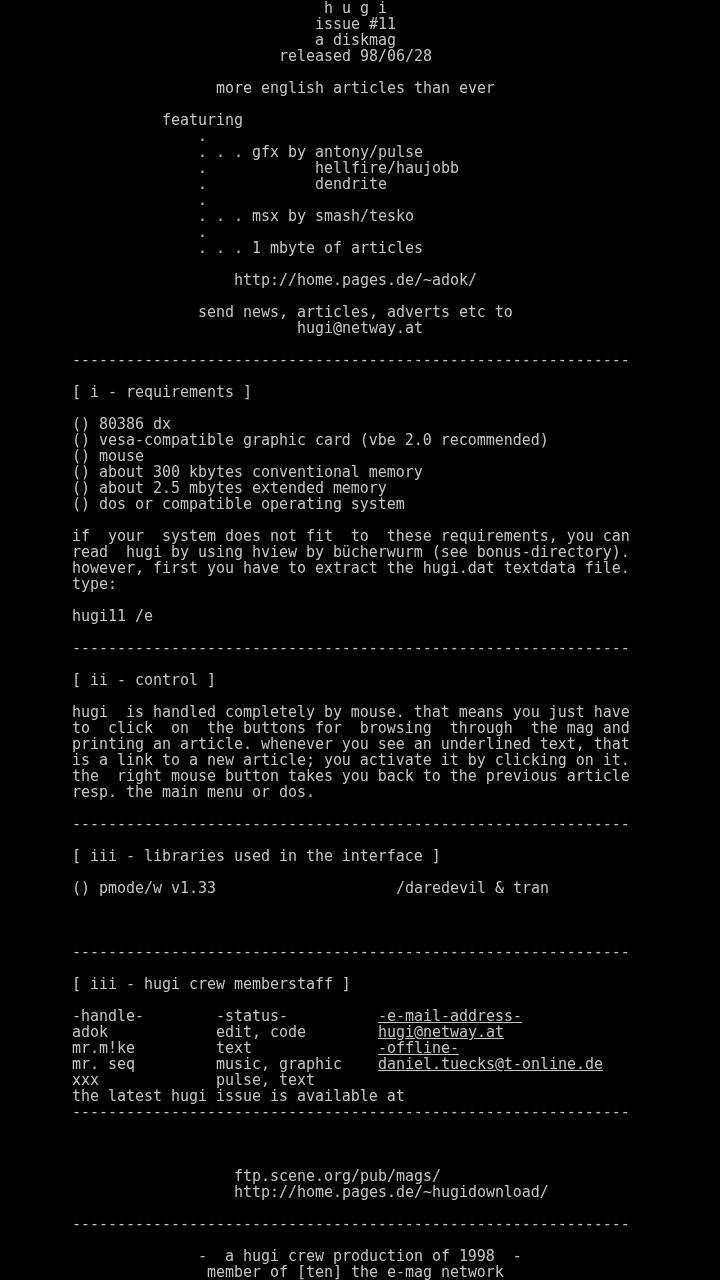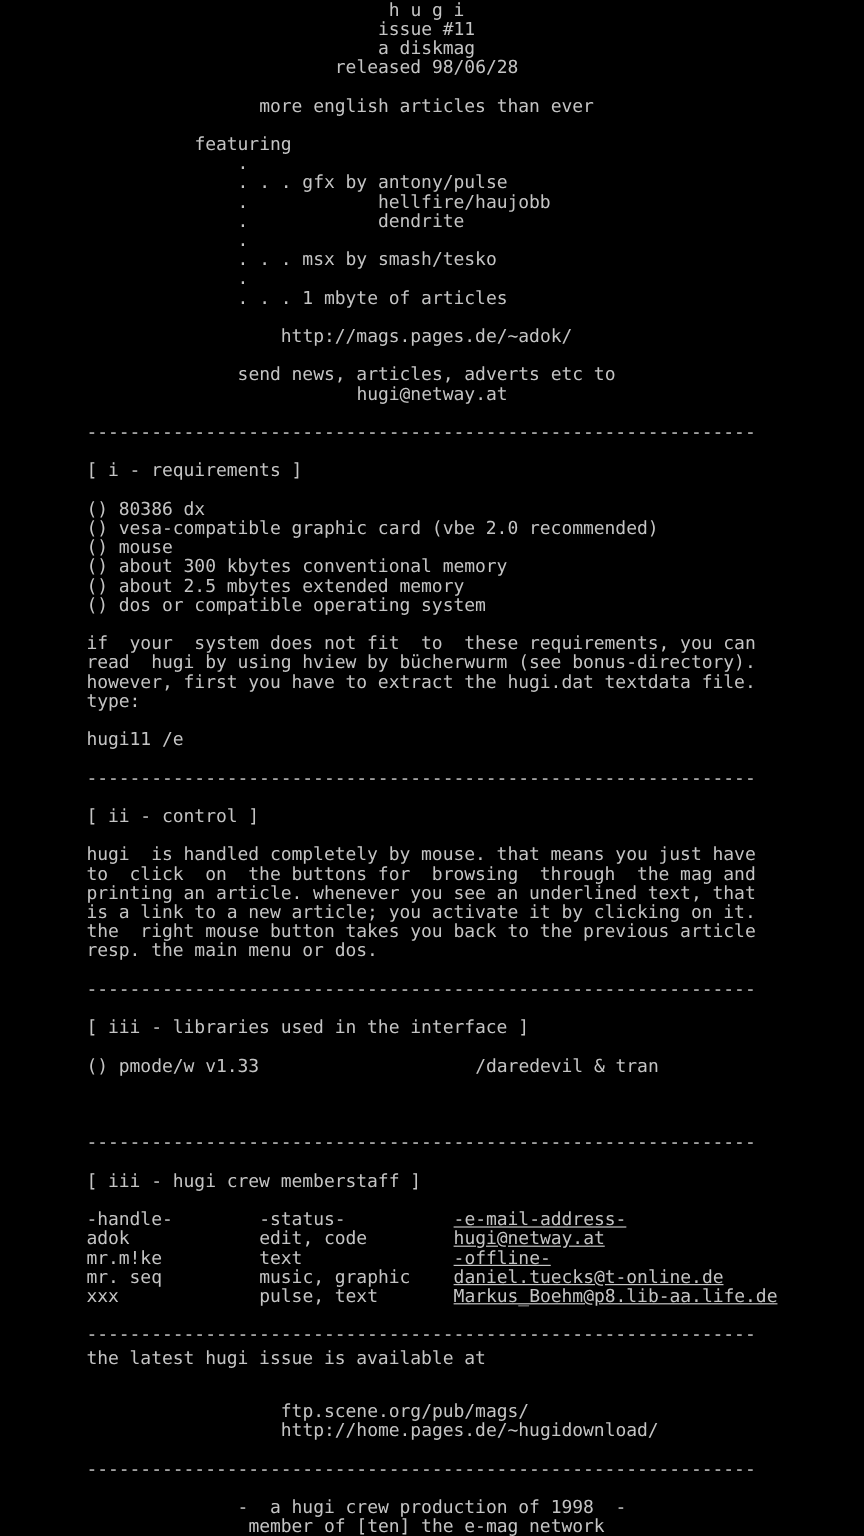--- a/index.html
+++ b/index.html
@@ -34,21 +34,21 @@
 <div class="t" style="top:112px;left:162px">featuring</div>
 <div class="t" style="top:128px;left:198px">.
 . . . gfx by antony/pulse
 .            hellfire/haujobb
 .            dendrite
 .
 . . . msx by smash/tesko
 .
 . . . 1 mbyte of articles</div>
 
-<div class="t" style="top:272px;left:234px">http://mags.pages.de/~adok/</div>
+<div class="t" style="top:272px;left:234px">http://home.pages.de/~adok/</div>
 <div class="t" style="top:304px;left:198px">send news, articles, adverts etc to</div>
 <div class="t" style="top:320px;left:297px">hugi@netway.at</div>
 
 <div class="t" style="top:352px;left:72px">--------------------------------------------------------------</div>
 
 <div class="t" style="top:384px;left:72px">[ i - requirements ]</div>
 <div class="t" style="top:416px;left:72px">() 80386 dx
 () vesa-compatible graphic card (vbe 2.0 recommended)
 () mouse
 () about 300 kbytes conventional memory
@@ -101,25 +101,24 @@
   <span class="cell c3">-offline-</span>
 </div>
 <div class="trow" style="top:1056px">
   <span class="cell c1">mr. seq</span>
   <span class="cell c2">music, graphic</span>
   <span class="cell c3">daniel.tuecks@t-online.de</span>
 </div>
 <div class="trow" style="top:1072px">
   <span class="cell c1">xxx</span>
   <span class="cell c2">pulse, text</span>
-  <span class="cell c3">Markus_Boehm@p8.lib-aa.life.de</span>
 </div>
 
 <div class="t" style="top:1104px;left:72px">--------------------------------------------------------------</div>
 
-<div class="t" style="top:1124px;left:72px">the latest hugi issue is available at</div>
+<div class="t" style="top:1088px;left:72px">the latest hugi issue is available at</div>
 <div class="t" style="top:1168px;left:234px">ftp.scene.org/pub/mags/</div>
 <div class="t" style="top:1184px;left:234px">http://home.pages.de/~hugidownload/</div>
 
 <div class="t" style="top:1216px;left:72px">--------------------------------------------------------------</div>
 
 <div class="t" style="top:1248px;left:198px">-  a hugi crew production of 1998  -</div>
 <div class="t" style="top:1264px;left:207px">member of [ten] the e-mag network</div>
 
 </body></html>

